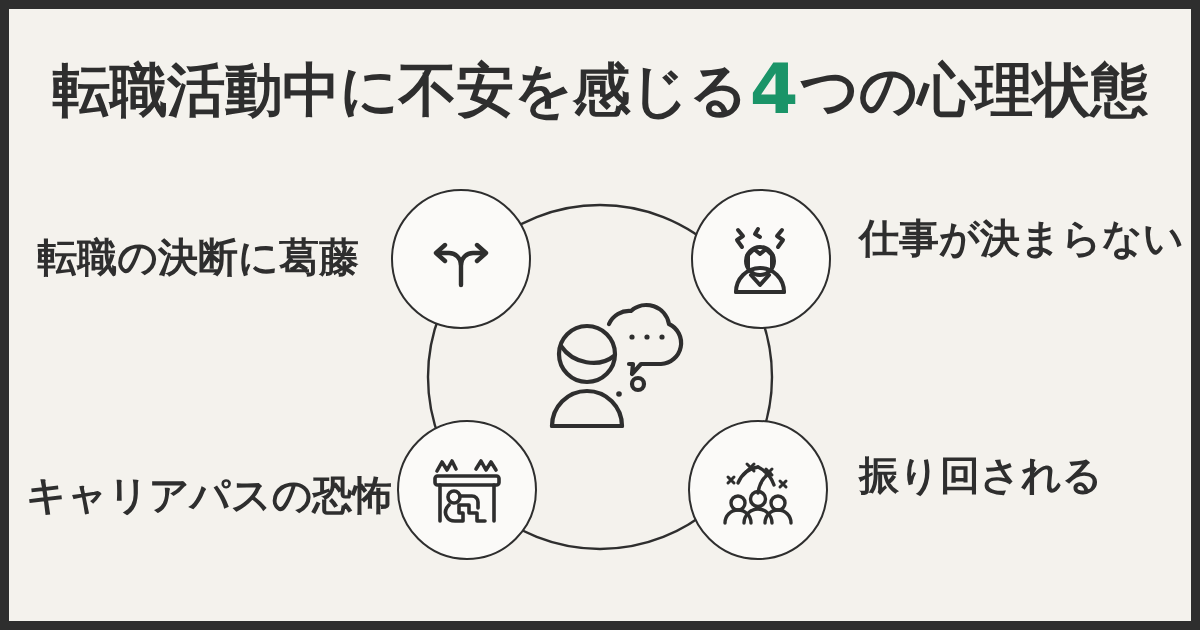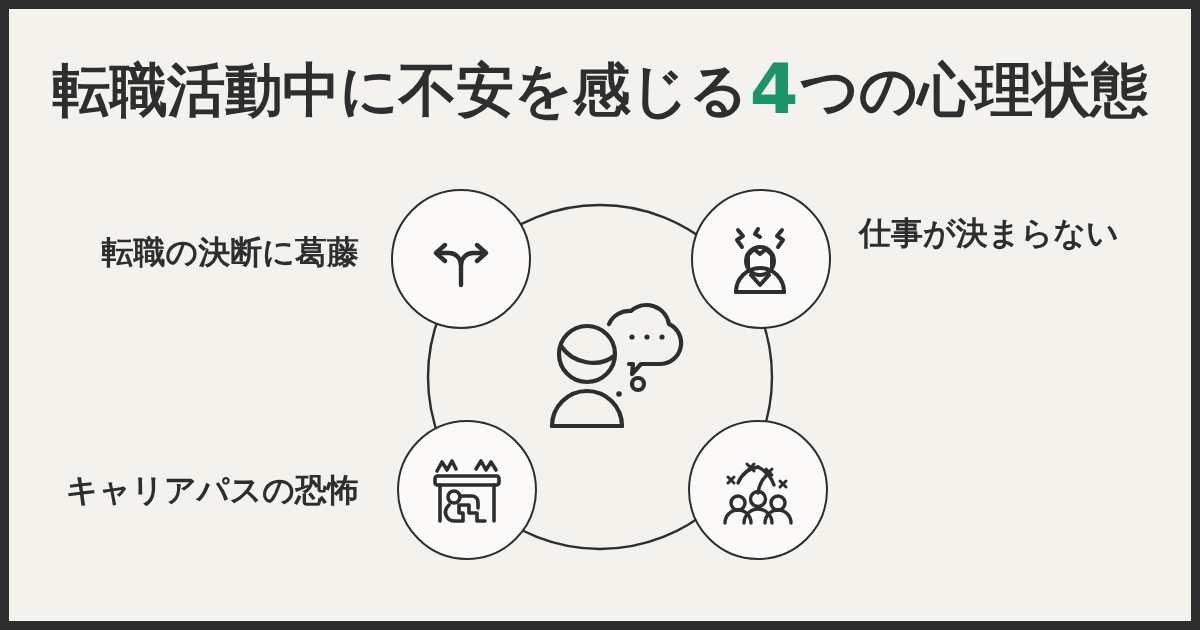--- a/index.html
+++ b/index.html
@@ -89,21 +89,21 @@
     width: 160px;
     height: 150px;
     display: flex;
     align-items: center;
     justify-content: center;
   }
 
   
   .label {
     position: absolute;
-    font-size: 32px;
+    font-size: 40px;
     font-weight: bold;
     color: #2e2e2e;
     line-height: 1.32;
   }
   .label-left  { text-align: right; }
   .label-right { text-align: left; }
 
   #label-tl { left: 20px;  top: 222px; width: 330px; }
   #label-bl { left: 0px;   top: 460px; width: 350px; padding-left: 17px; }
   #label-tr { left: 850px; top: 203px; width: 320px; }
@@ -230,15 +230,16 @@
 
   <div class="label label-left" id="label-bl">
     <span class="lbl-line">キャリアパスの恐怖</span>
   </div>
 
   <div class="label label-right" id="label-tr">
     <span class="lbl-line">仕事が決まらない</span>
   </div>
 
   <div class="label label-right" id="label-br">
+    <span class="lbl-line">振り回される</span>
   </div>
 
 </div>
 
 </body></html>

